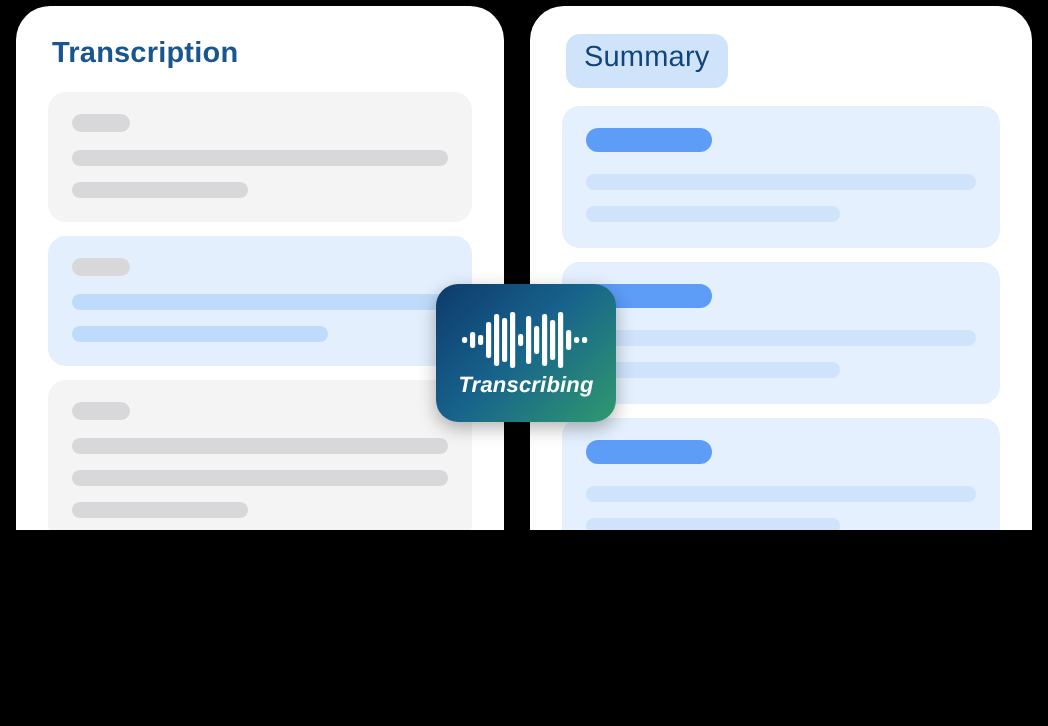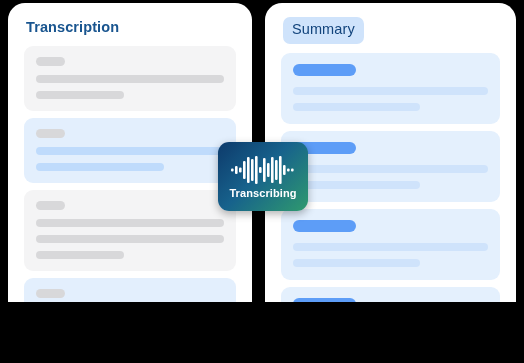--- a/index.html
+++ b/index.html
@@ -9,21 +9,21 @@
     background: #000000;
   }
   body {
     font-family: "Liberation Sans", sans-serif;
     -webkit-font-smoothing: antialiased;
   }
 
   #scene {
     position: relative;
     width: 524px;
-    height: 302px;
+    height: 265px;
     overflow: hidden;
     background: #000000;
   }
 
   
   .panel {
     position: absolute;
     top: 3px;
     height: 354px;
     background: #ffffff;
@@ -138,20 +138,21 @@
     margin-top: 1px;
   }
   .badge-label {
     color: #ffffff;
     font-size: 11px;
     font-weight: bold;
     letter-spacing: 0.1px;
     margin-top: 3px;
     line-height: 1;
     white-space: nowrap;
+    font-style: italic;
   }
 </style>
 </head>
 <body>
 
 <div id="scene">
 
   <div class="panel panel-left">
     <div class="panel-inner">
 

